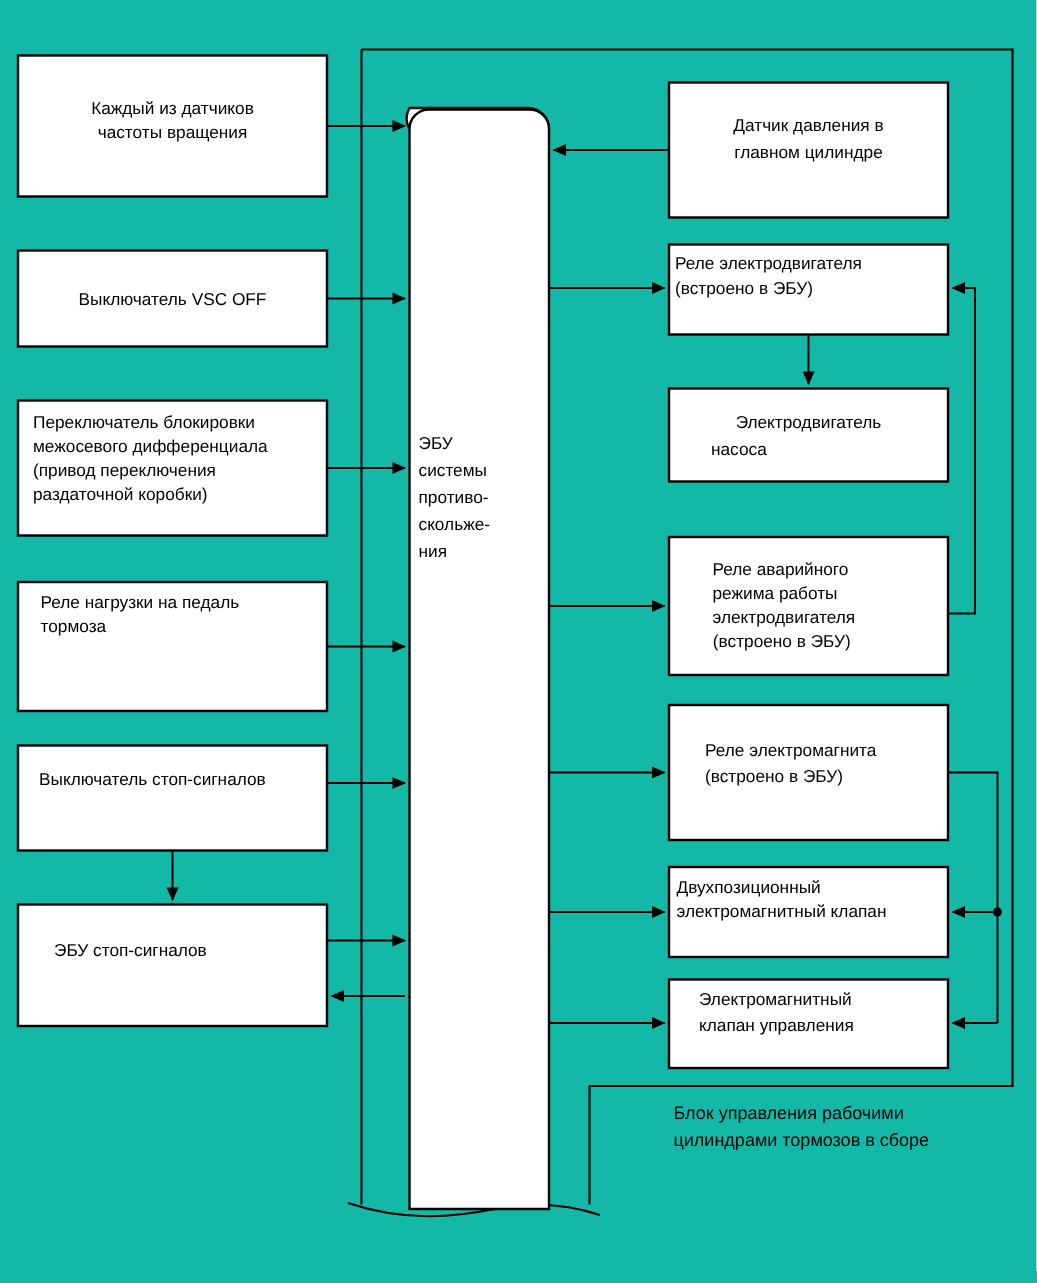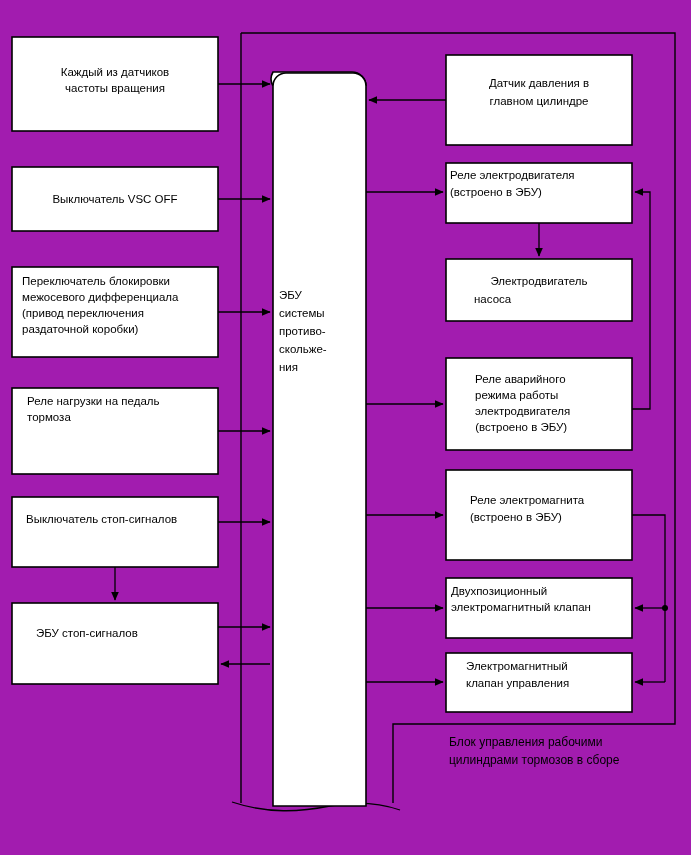--- a/index.html
+++ b/index.html
@@ -4,21 +4,21 @@
 <style>
   html, body {
     margin: 0;
     padding: 0;
     background: #ffffff;
   }
   #canvas {
     position: relative;
     width: 691px;
     height: 855px;
-    background: #a21caf;
+    background: #14b8a6;
     font-family: "Liberation Sans", "DejaVu Sans", sans-serif;
     overflow: hidden;
   }
   svg.diagram {
     position: absolute;
     left: 0;
     top: 0;
     width: 691px;
     height: 855px;
   }

